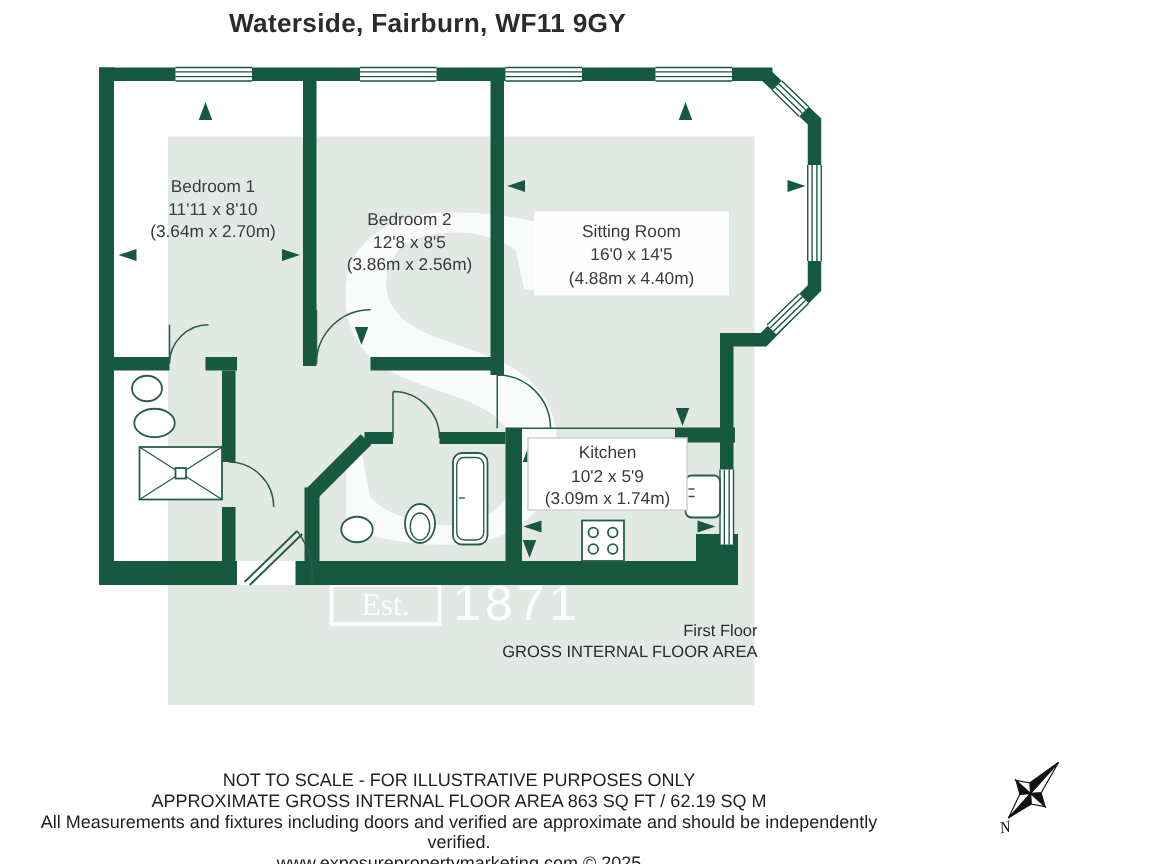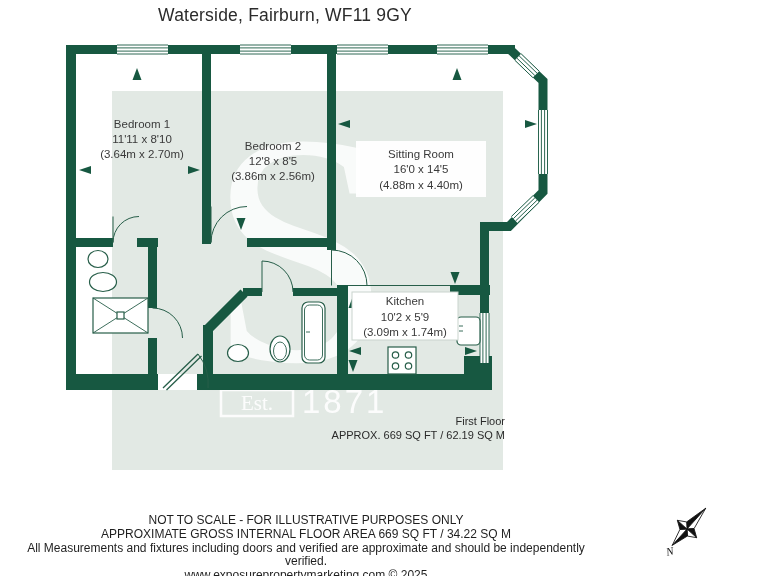--- a/index.html
+++ b/index.html
@@ -1,19 +1,19 @@
 <!DOCTYPE html>
 <html><head>
 <meta charset="utf-8">
 <style>
   html,body{margin:0;padding:0;background:#ffffff;}
   #page{position:relative;width:768px;height:576px;background:#ffffff;overflow:hidden;
         font-family:"Liberation Sans", sans-serif;}
   #title{position:absolute;top:5px;left:0;width:570px;text-align:center;
-         font-size:17.5px;font-weight:400;color:#2b2b2b;letter-spacing:.2px;}
+         font-size:17.5px;font-weight:700;color:#2b2b2b;letter-spacing:.2px;}
   #plan-svg{position:absolute;top:0;left:0;}
   .roomlabel{font-size:11.5px;fill:#3a3a3a;}
   #floorblock{position:absolute;top:415px;left:105px;width:400px;text-align:right;
               font-size:11px;line-height:13.5px;color:#2a2a2a;}
   #footer{position:absolute;top:514px;left:16px;width:580px;text-align:center;
           font-size:12px;line-height:13.8px;color:#1f1f1f;}
   .wm-serif{font-family:"Liberation Serif", serif;}
 </style>
 </head>
 <body>
@@ -190,23 +190,23 @@
         <path d="M0,22 L-5,5 L0,0 Z" fill="#fff"></path>
         <path d="M-13,0 L-5,5 L0,0 Z" fill="#111"></path>
         <path d="M-13,0 L-5,-5 L0,0 Z" fill="#fff"></path>
       </g>
       <text x="-25" y="22" font-size="11" font-style="italic" class="wm-serif" fill="#111" transform="rotate(-12)">N</text>
     </g>
   </svg>
 
   <div id="floorblock">
     <div>First Floor</div>
-    <div>APPROX. 669 SQ FT / 62.19 SQ M</div>
+    <div>GROSS INTERNAL FLOOR AREA</div>
   </div>
 
   <div id="footer">
     <div>NOT TO SCALE - FOR ILLUSTRATIVE PURPOSES ONLY</div>
-    <div>APPROXIMATE GROSS INTERNAL FLOOR AREA 669 SQ FT / 34.22 SQ M</div>
+    <div>APPROXIMATE GROSS INTERNAL FLOOR AREA 863 SQ FT / 62.19 SQ M</div>
     <div>All Measurements and fixtures including doors and verified are approximate and should be independently verified.</div>
     <div>www.exposurepropertymarketing.com © 2025</div>
   </div>
 
 </div>
 
 </body></html>

